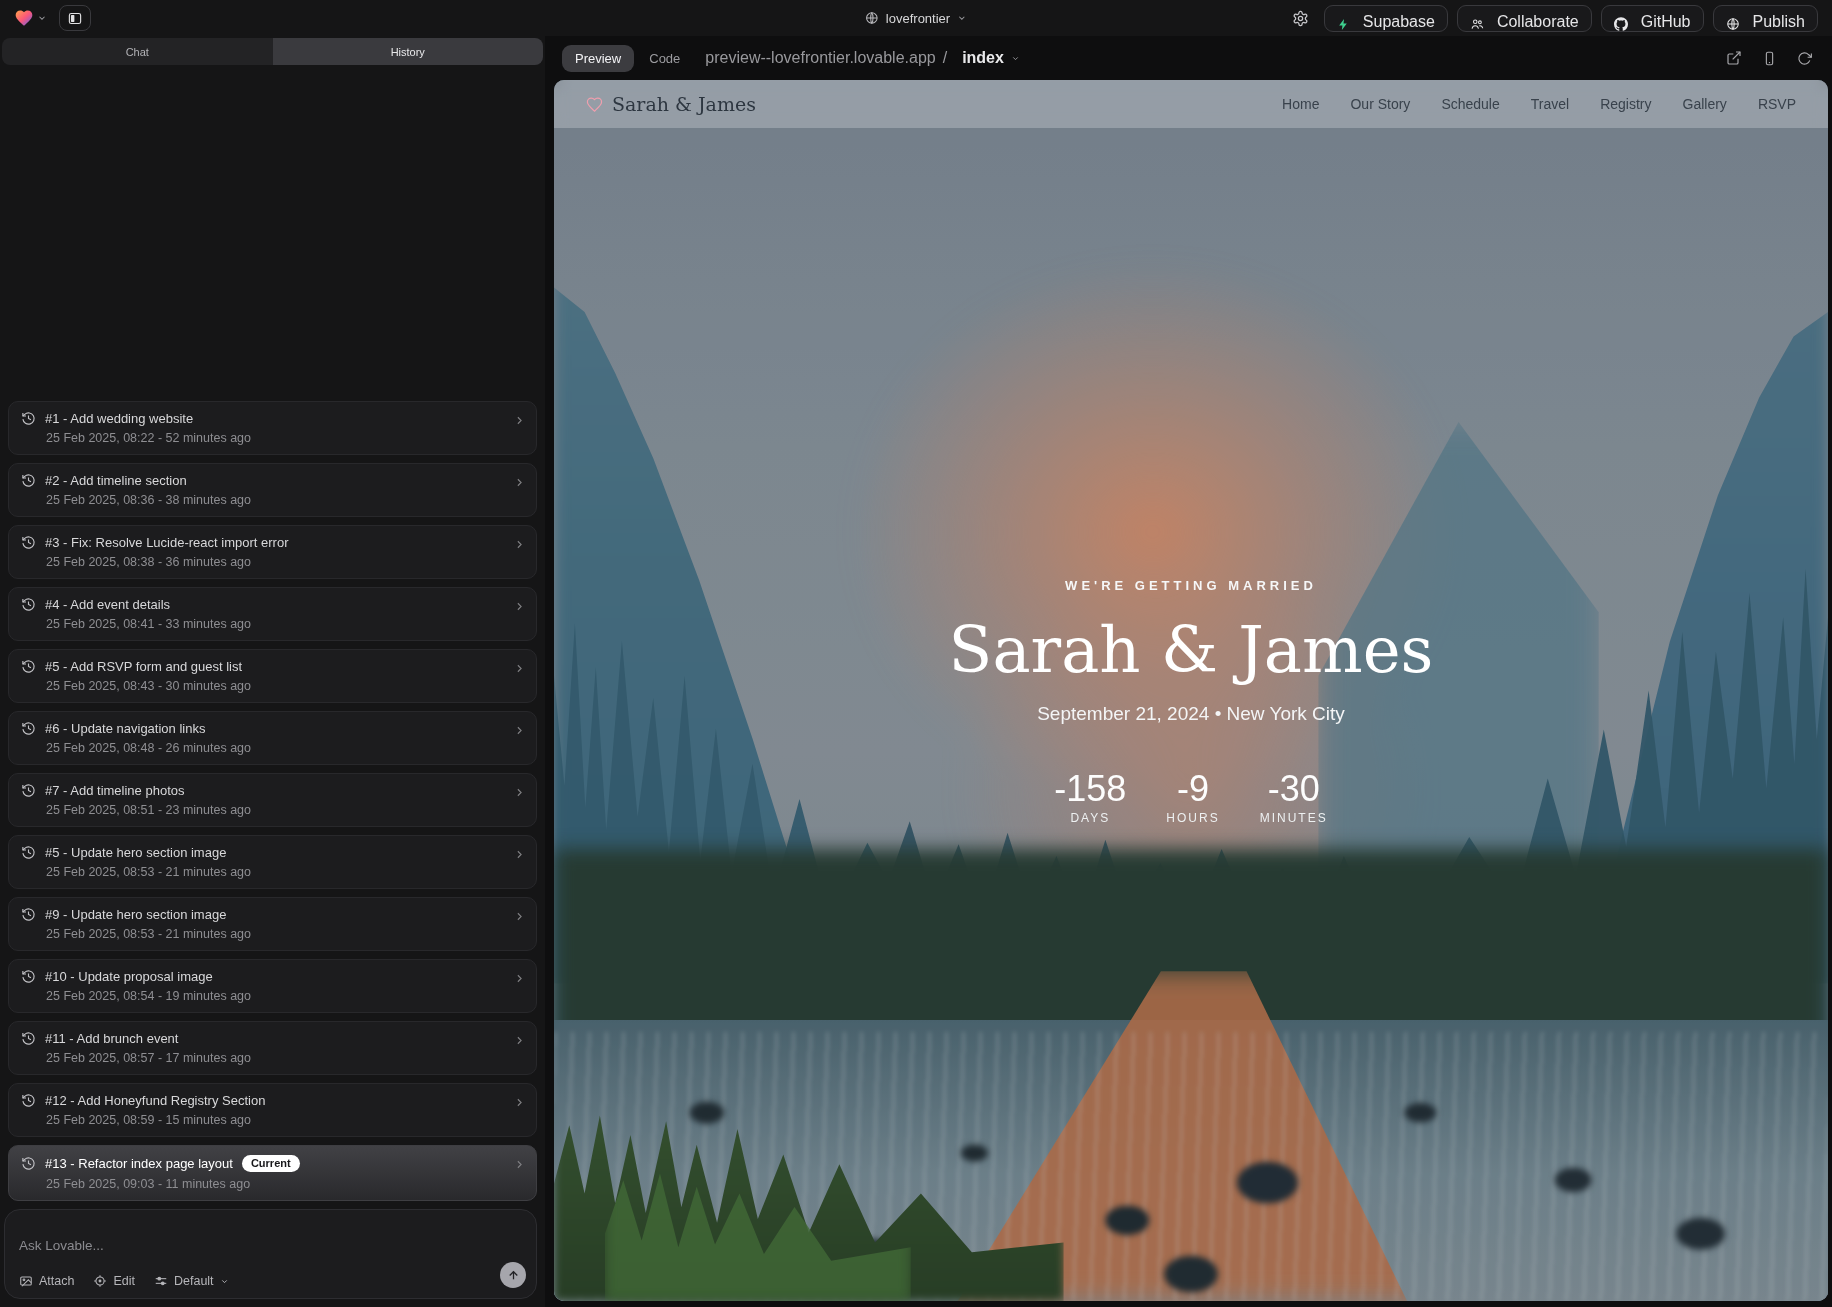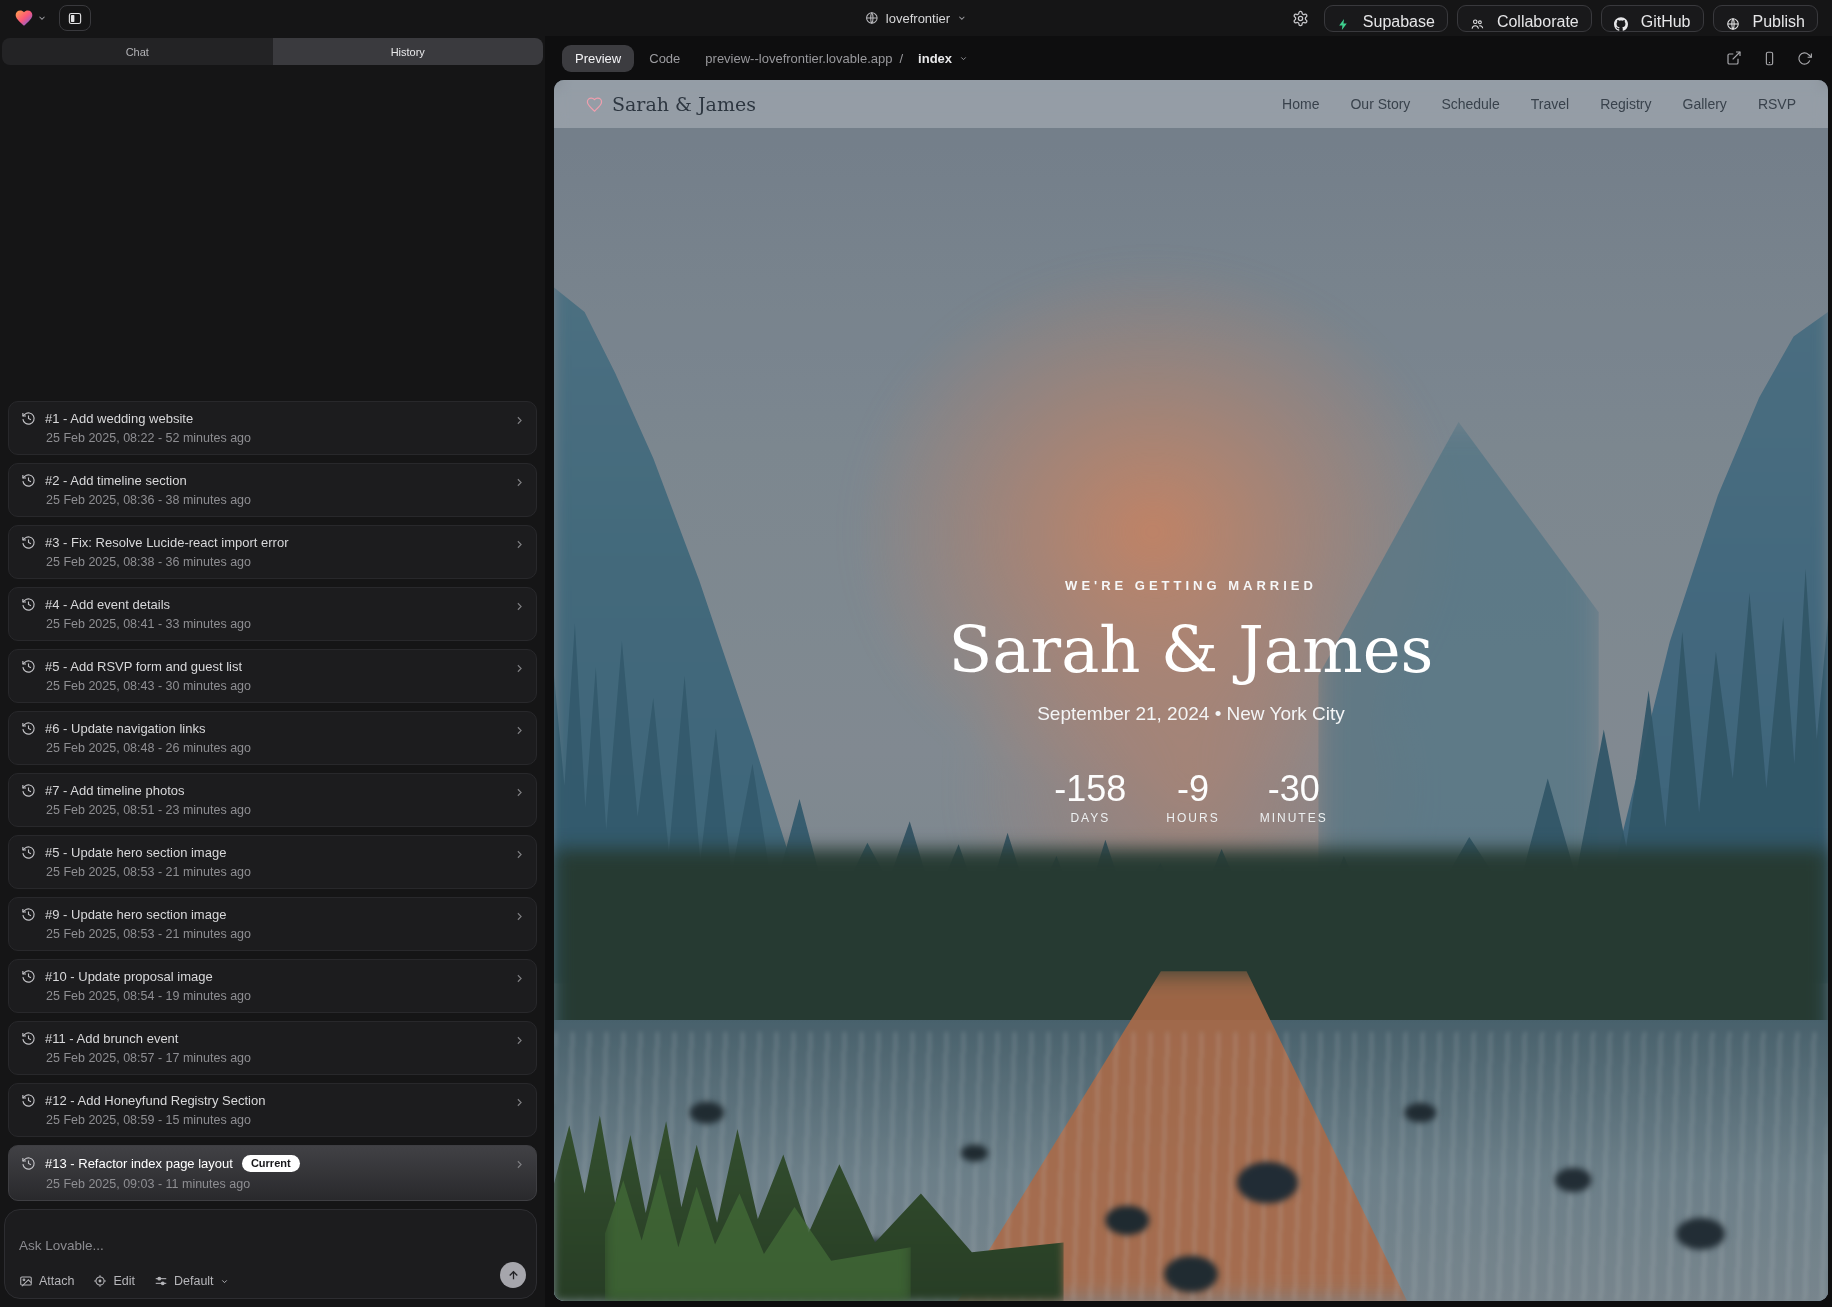--- a/index.html
+++ b/index.html
@@ -48,21 +48,21 @@
   .composer-row { position:absolute; left:14px; bottom:10px; display:flex; align-items:center; gap:19px; }
   .composer-action { display:flex; align-items:center; gap:6px; background:none; border:none; color:#b6b6ba; font-size:12.5px; font-family:inherit; cursor:pointer; }
   .send-btn { position:absolute; right:10px; bottom:10px; width:26px; height:26px; border-radius:50%; border:none; background:#a6a6ac; color:#232326; display:grid; place-items:center; cursor:pointer; }
 
   
   .workspace { flex:1; display:flex; flex-direction:column; padding:0 4px 6px 9px; min-width:0; }
   .pv-toolbar { height:44px; display:flex; align-items:center; gap:15px; padding:0 8px; }
   .pv-tab { border:none; background:none; font-family:inherit; font-size:13px; cursor:pointer; }
   .pv-tab.active { background:#3c3c40; color:#f3f3f5; padding:6px 13px; border-radius:9px; }
   .pv-tab.plain { color:#9c9ca0; }
-  .pv-url { display:flex; align-items:center; gap:7px; margin-left:10px; font-size:13px; color:#98989c; cursor:pointer; }
+  .pv-url { display:flex; align-items:center; gap:7px; margin-left:10px; font-size:16px; color:#98989c; cursor:pointer; }
   .pv-page { color:#e9e9eb; font-weight:700;padding-left:8px; }
   .pv-icons { margin-left:auto; display:flex; align-items:center; gap:20px; color:#a8a8ac; padding-right:8px; }
   .pv-icon-btn { background:none; border:none; color:inherit; cursor:pointer; }
 
   
   .viewport { flex:1; position:relative; border-radius:10px; overflow:hidden; background:#8f9aa3; }
   .scene > div { position:absolute; }
   .sky { inset:0; background:linear-gradient(180deg,#8793a0 0%, #929ea7 30%, #98a1a9 55%, #909ba4 78%, #8795a0 100%); }
   .glow { inset:0; background:
       radial-gradient(ellipse 34% 32% at 47% 37%, rgba(232,152,114,0.95), rgba(232,152,114,0) 70%),

